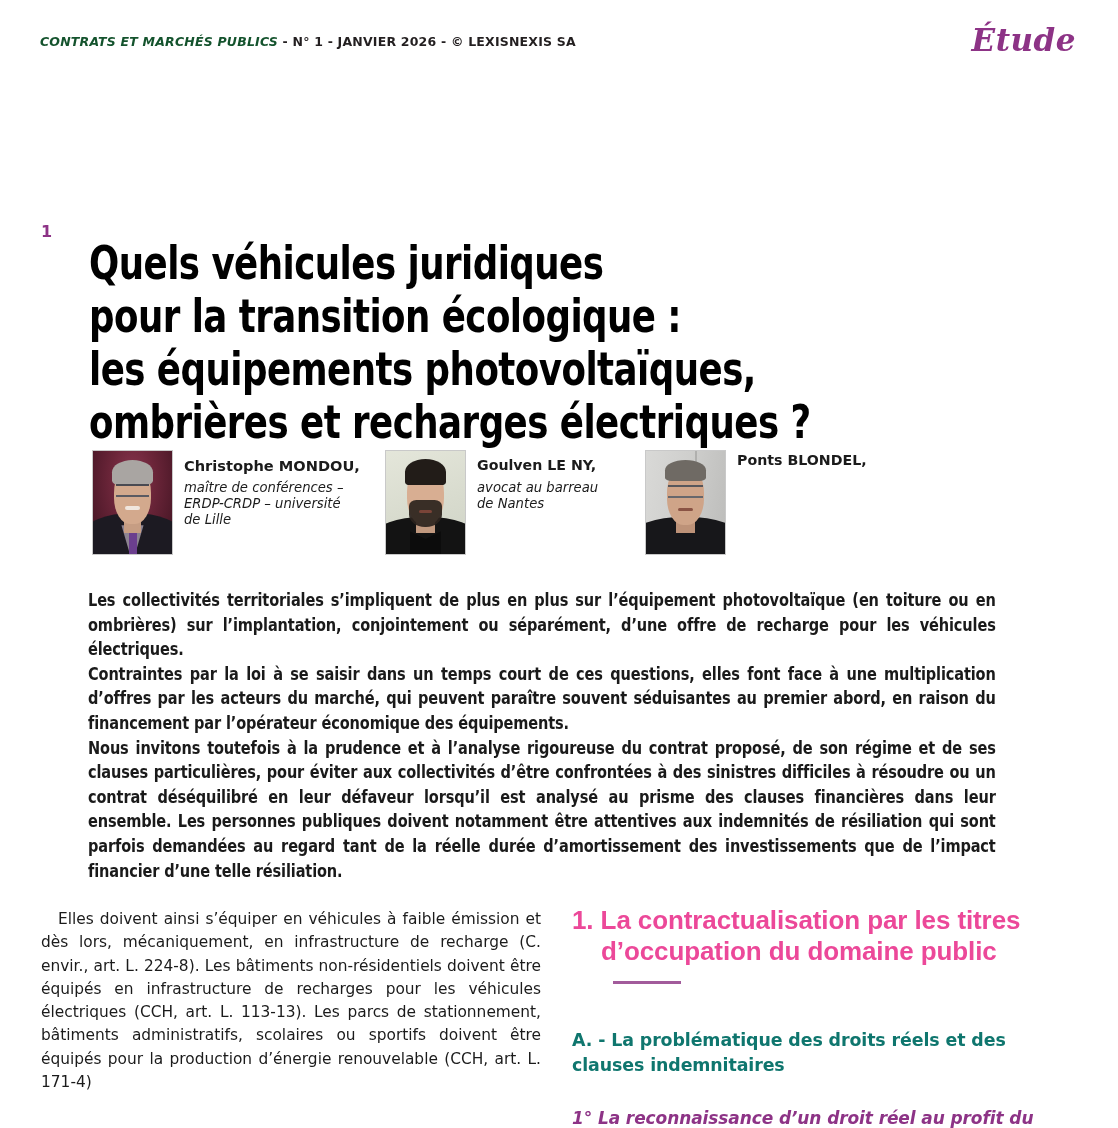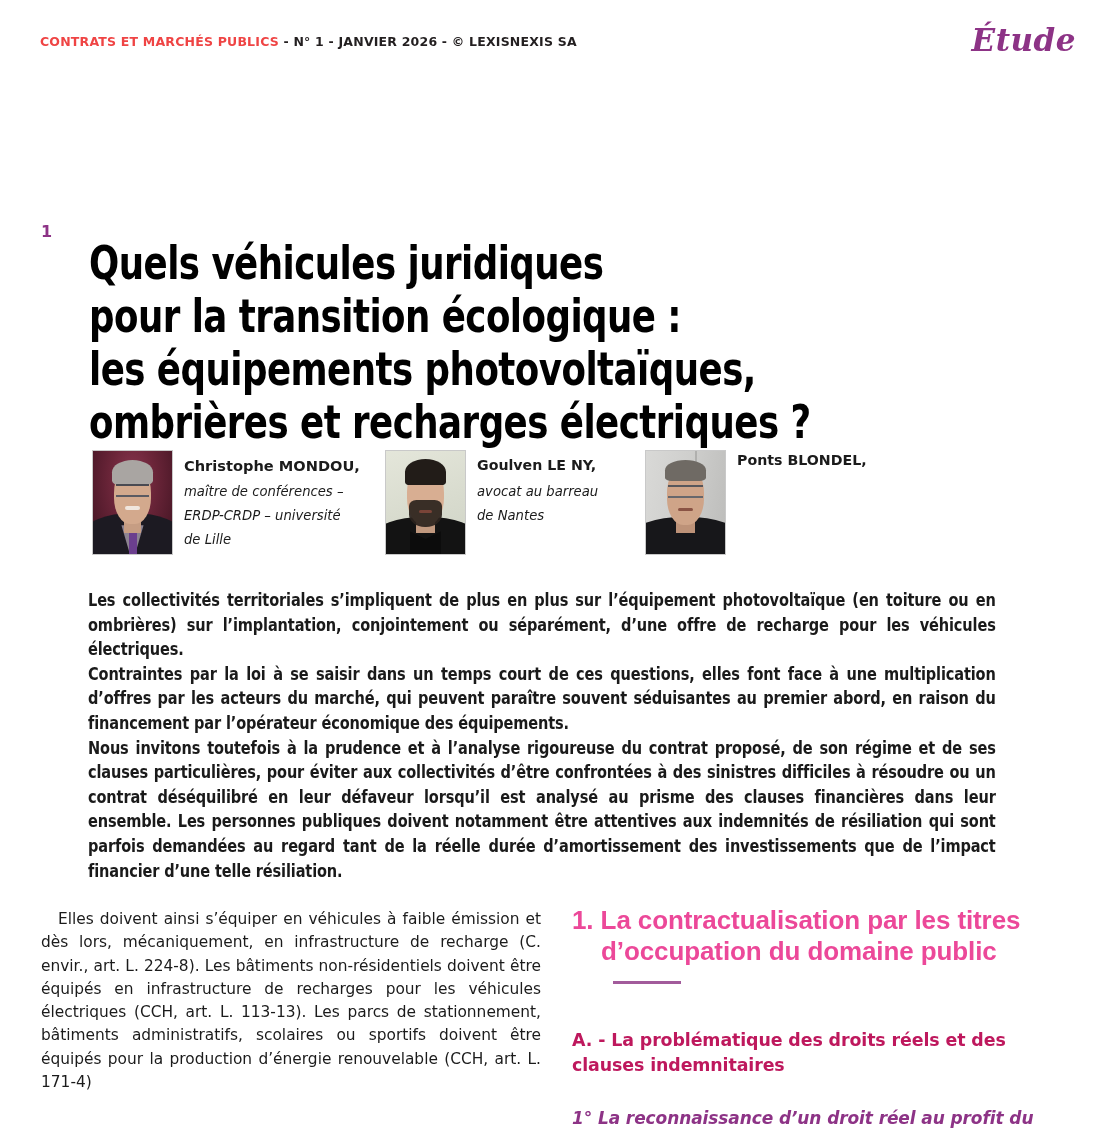--- a/index.html
+++ b/index.html
@@ -20,21 +20,21 @@
   .runhead {
     position: absolute;
     top: 34px;
     left: 40px;
     font-family: "DejaVu Sans", sans-serif;
     font-size: 12.5px;
     font-weight: bold;
     letter-spacing: 0.2px;
     white-space: nowrap;
   }
-  .runhead .rh-journal { color: #ef4444; }
+  .runhead .rh-journal { color: #14532d; font-style: italic; }
   .runhead .rh-rest { color: #231f20; text-align: center; }
 
   .rubric {
     position: absolute;
     top: 22px;
     right: 42px;
     font-family: "DejaVu Serif", serif;
     font-style: italic;
     font-weight: bold;
     font-size: 31px;
@@ -214,21 +214,21 @@
     font-weight: bold;
     font-size: 14.2px;
     color: #1b1b1b;
     line-height: 17px;
     white-space: nowrap;
   }
   .au-role {
     font-family: "DejaVu Sans", sans-serif;
     font-style: italic;
     font-size: 13.2px;
-    line-height: 24px;
+    line-height: 16px;
     color: #1b1b1b;
     margin-top: 6px;
     white-space: pre-line;
   }
   .author.a1 .au-name { font-size: 14.6px; }
   .author.a3 .au-text { padding-top: 2px; }
   .author.a3 .au-role { font-size: 12.6px; line-height: 16px; margin-top: 4px; }
 
   
   .chapeau {
@@ -287,21 +287,21 @@
     background: #a25b9b;
     vertical-align: 7px;
     margin-left: 12px;
   }
 
   .h2 {
     font-family: "DejaVu Sans", sans-serif;
     font-weight: bold;
     font-size: 17.4px;
     line-height: 25px;
-    color: #be185d;
+    color: #0f766e;
     margin-top: 30px;
     letter-spacing: -0.1px;
   }
 
   .h3 {
     font-family: "DejaVu Sans", sans-serif;
     font-weight: bold;
     font-style: italic;
     font-size: 17px;
     line-height: 25px;

